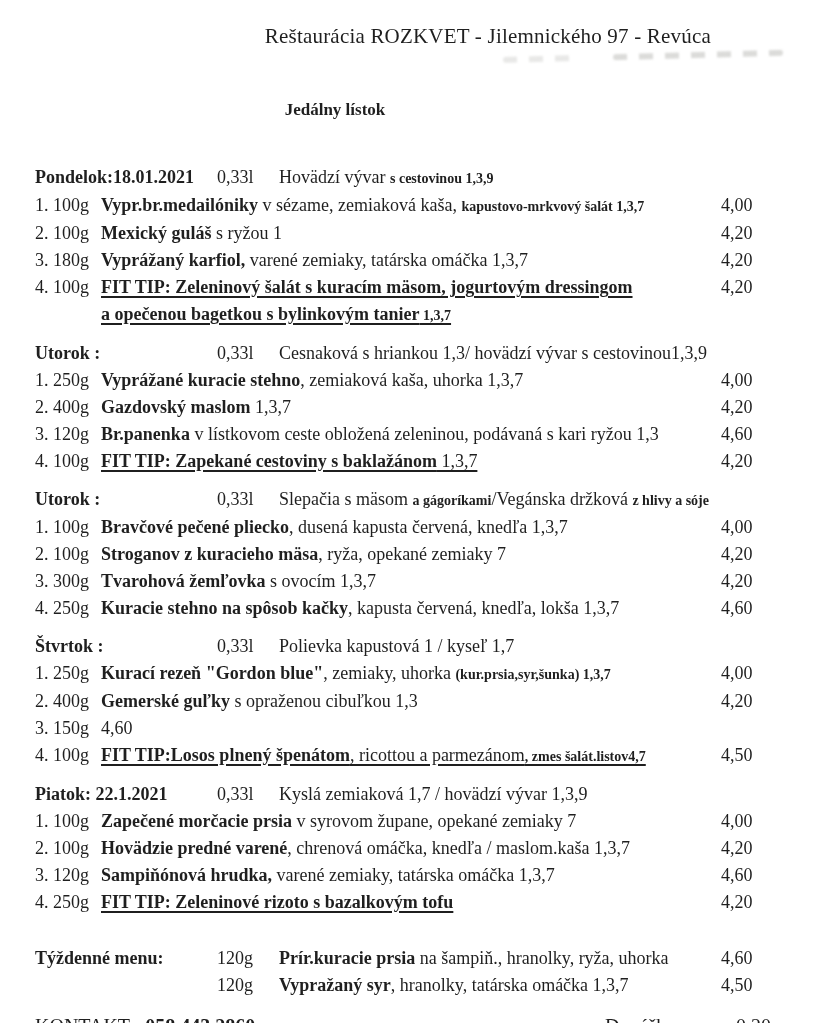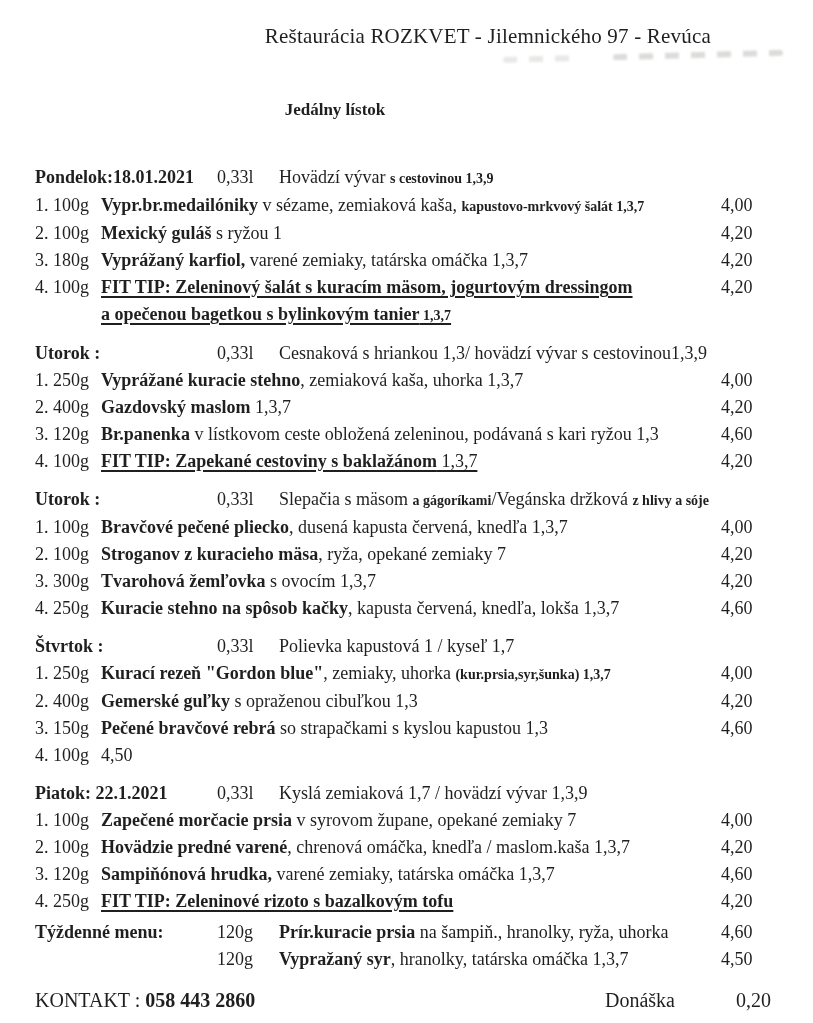--- a/index.html
+++ b/index.html
@@ -55,21 +55,21 @@
   .u{text-decoration:underline;text-decoration-thickness:1.5px;text-underline-offset:3px;}
   .col-num{flex:0 0 18px;}
   .col-wt{flex:0 0 48px;}
   .col-desc{flex:1 1 auto;min-width:0;white-space:nowrap;padding-right:6px;}
   .col-desc .wrap-line{white-space:nowrap;}
   .col-price{flex:0 0 50px;}
   .col-label{flex:0 0 182px;white-space:nowrap;font-weight:bold;}
   .col-vol{flex:0 0 62px;}
   .day{margin-top:11px;}
   .menu .day:first-child{margin-top:16px;}
-  .weekly{margin-top:4px;}
+  .weekly{margin-top:29px;}
   .weekly .col-label{font-weight:bold;}
   .footer-row{
     display:flex;align-items:baseline;
     font-size:20px;line-height:27px;margin-top:14px;
   }
   .contact .num{font-weight:bold;}
   .delivery-label{margin-left:auto;margin-right:46px;}
   .delivery-price{flex:0 0 50px;text-align:right;}
 </style>
 </head>
@@ -191,26 +191,26 @@
         </div>
         <div class="row">
           <span class="col-num">2.</span>
           <span class="col-wt">400g</span>
           <span class="col-desc"><span class="b">Gemerské guľky</span><span> s opraženou cibuľkou 1,3</span></span>
           <span class="col-price">4,20</span>
         </div>
         <div class="row">
           <span class="col-num">3.</span>
           <span class="col-wt">150g</span>
-          <span class="col-desc"><span class="b">Pečené bravčové rebrá</span><span> so strapačkami s kyslou kapustou 1,3</span></span>
-          <span class="col-price">4,60</span>
-        </div>
-        <div class="row">
-          <span class="col-num">4.</span>
-          <span class="col-wt">100g</span>
+          <span class="col-price">4,60</span>
+        </div>
+        <div class="row">
+          <span class="col-num">4.</span>
+          <span class="col-wt">100g</span>
+          <span class="col-desc"><span class="b u">FIT TIP:Losos plnený špenátom</span><span class="u">, ricottou a parmezánom</span><span class="sm u">, zmes šalát.listov4,7</span></span>
           <span class="col-price">4,50</span>
         </div>
       </section>
       <section class="day">
         <div class="row">
           <span class="col-label">Piatok: 22.1.2021</span>
           <span class="col-vol">0,33l</span>
           <span class="col-desc"><span>Kyslá zemiaková 1,7 / hovädzí vývar 1,3,9</span></span>
         </div>
         <div class="row">

